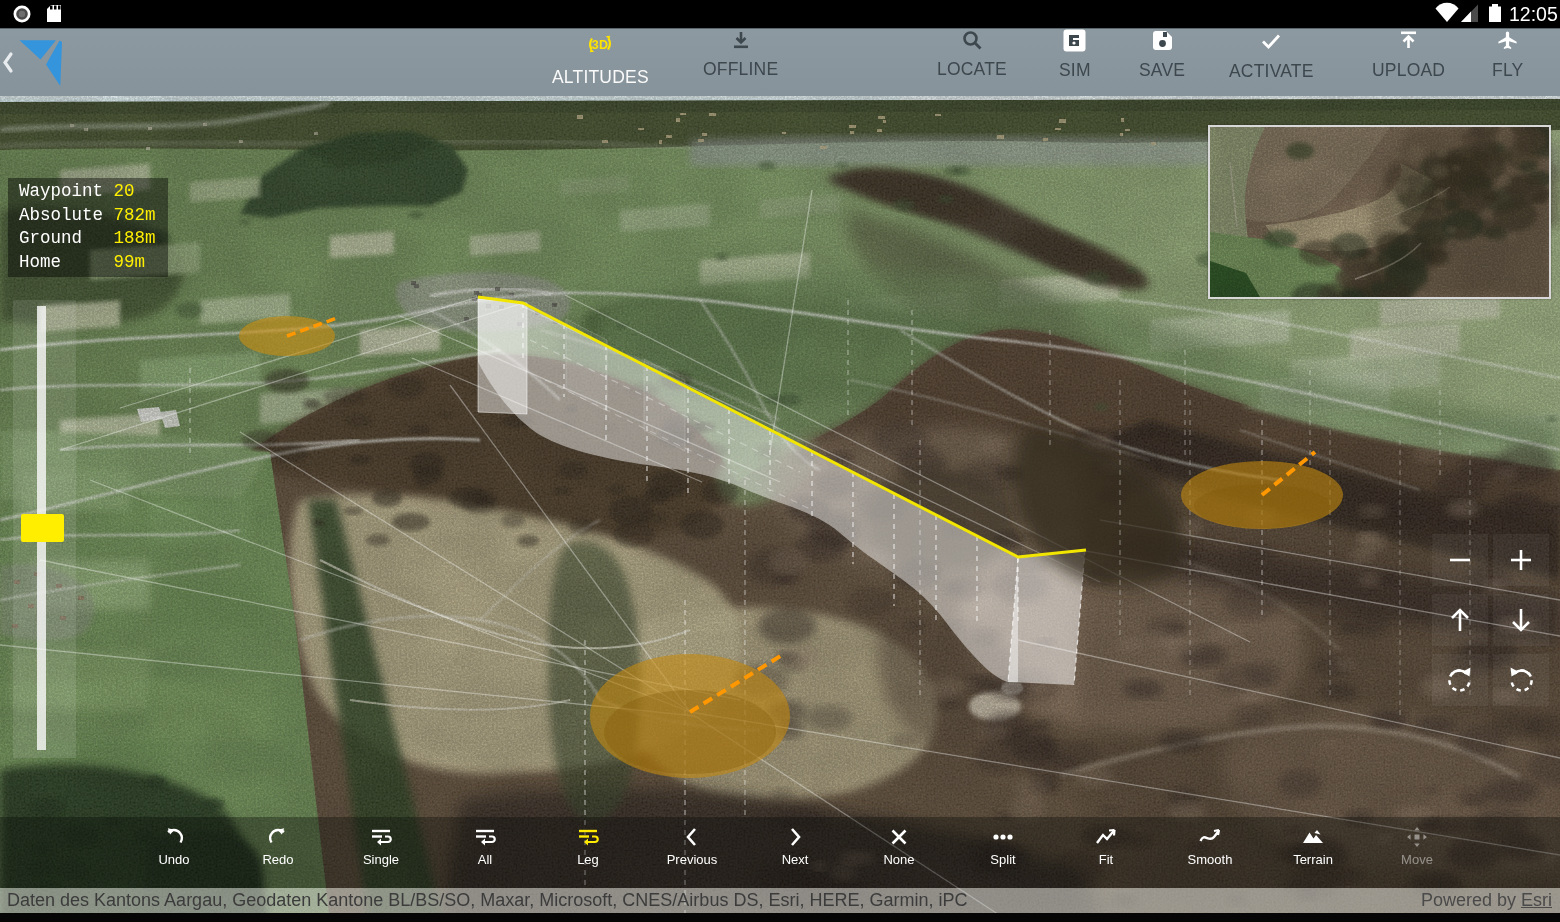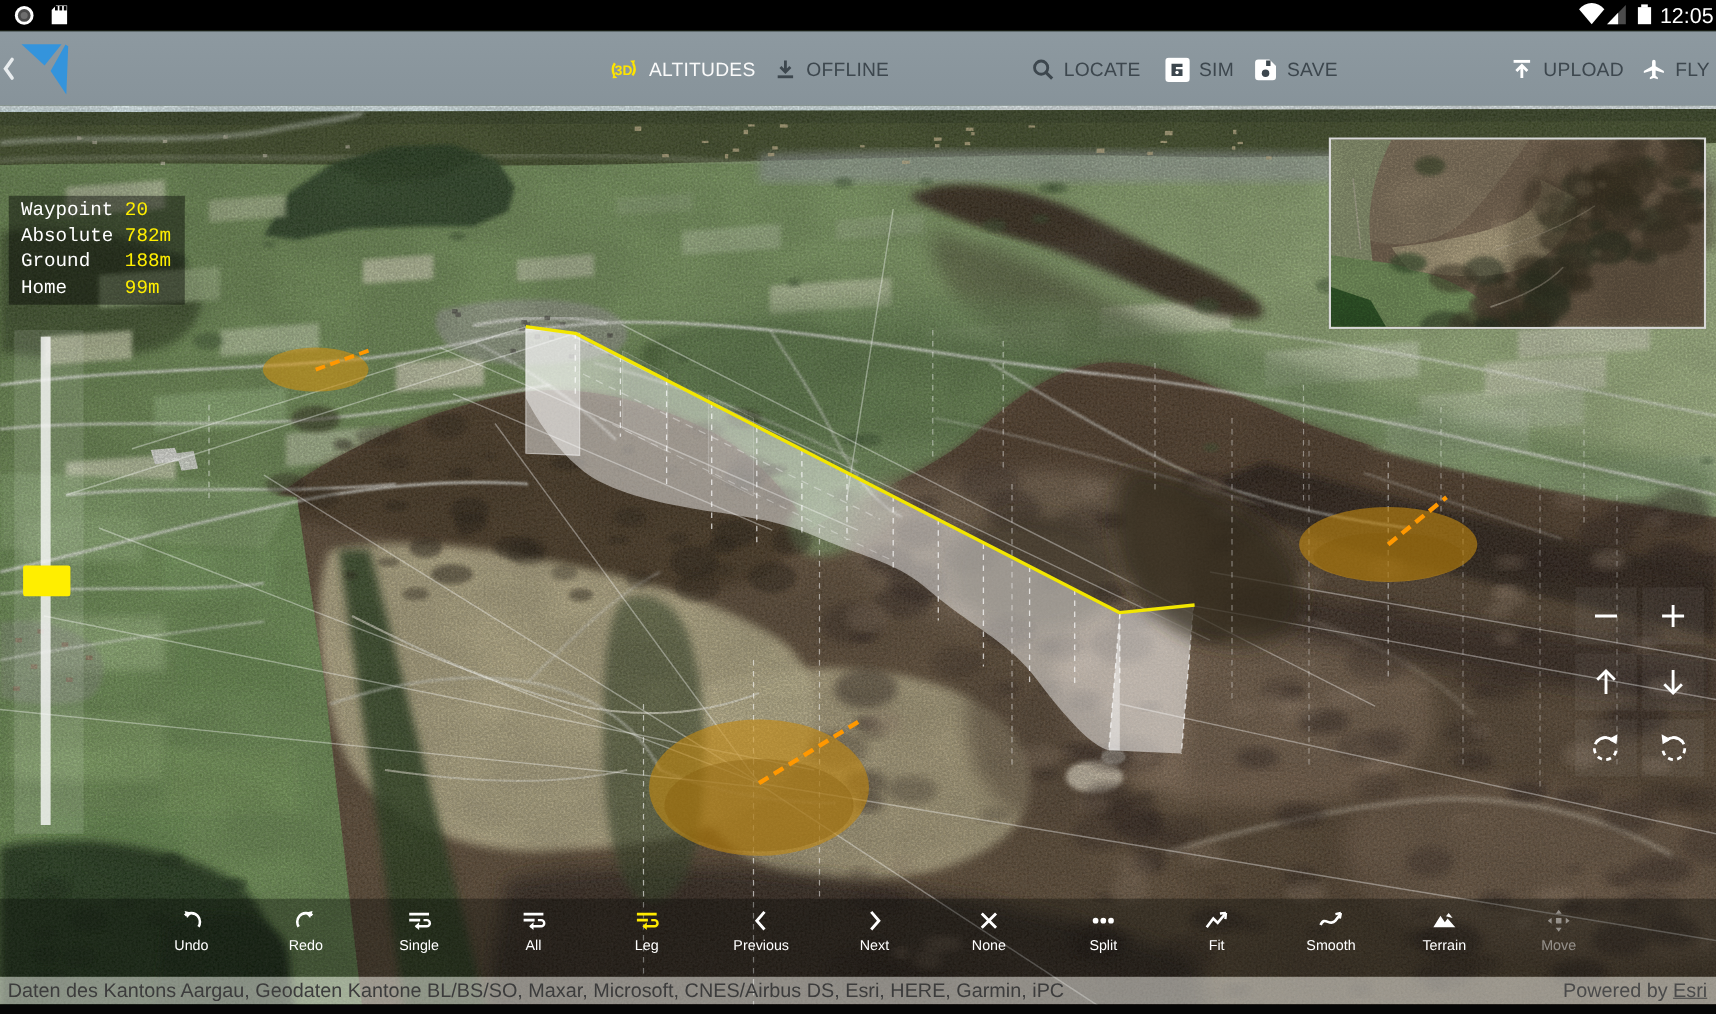--- a/index.html
+++ b/index.html
@@ -1,20 +1,20 @@
 <!DOCTYPE html>
 <html><head>
 <meta charset="utf-8">
 <style>
 html,body{margin:0;padding:0;background:#000;}
 #app{position:relative;width:1560px;height:922px;overflow:hidden;font-family:"Liberation Sans",sans-serif;background:#7e9a6c;}
 .abs{position:absolute;}
 #statusbar{left:0;top:0;width:1560px;height:28px;background:#000;z-index:50;text-decoration:underline;}
 #topbar{left:0;top:28px;width:1560px;height:68px;background:linear-gradient(#8d99a0,#87939a);border-top:1px solid #5c676d;box-sizing:border-box;z-index:49;}
-#topbar .mi{position:absolute;top:0;height:68px;display:flex;align-items:center;gap:8px;color:#3d474e;font-size:17.5px;letter-spacing:.2px;}
+#topbar .mi{position:absolute;top:0;height:68px;display:flex;align-items:center;gap:8px;color:#3d474e;font-size:17.5px;letter-spacing:.2px;flex-direction:column;}
 #topbar .mi.lit{color:#fafafa;}
 #navstrip{left:0;top:913px;width:1560px;height:9px;background:#060606;z-index:60;}
 #attrib{left:0;top:888px;width:1560px;height:25px;background:rgba(216,219,213,0.55);z-index:55;color:#3c3c3c;font-size:18px;}
 #attrib .l{position:absolute;left:7px;top:2px;}
 #attrib .r{position:absolute;right:8px;top:2px;color:#4a4a4a;}
 #bottombar{left:0;top:817px;width:1560px;height:71px;background:rgba(5,10,5,0.34);z-index:54;}
 .bt{position:absolute;top:7px;width:110px;text-align:center;color:#fff;}
 .bt .ic{height:26px;display:flex;align-items:center;justify-content:center;}
 .bt .lb{font-size:13px;margin-top:2px;}
 #infobox{left:8px;top:178px;width:160px;height:99px;background:rgba(0,0,0,0.42);z-index:40;
@@ -796,20 +796,26 @@
         <span>SIM</span>
       </div>
 <div class="mi" style="left:1139px">
         <svg width="23" height="23" viewBox="0 0 23 23">
 <path d="M2 5 a3 3 0 0 1 3 -3 H15 L21 8 V18 a3 3 0 0 1 -3 3 H5 a3 3 0 0 1 -3 -3 Z" fill="#fff"></path>
 <rect x="12" y="3" width="4" height="5" fill="#3d474e"></rect>
 <circle cx="11.5" cy="14.5" r="3.4" fill="#3d474e"></circle>
         </svg>
         <span>SAVE</span>
       </div>
+<div class="mi" style="left:1229px">
+        <svg width="24" height="24" viewBox="0 0 24 24">
+<path d="M4 12.5 L9.5 18 L20 6.5" stroke="#fff" stroke-width="2.8" fill="none"></path>
+        </svg>
+        <span>ACTIVATE</span>
+      </div>
 <div class="mi" style="left:1372px">
         <svg width="23" height="23" viewBox="0 0 23 23">
 <path d="M11.5 19 V8 M6.5 12.5 L11.5 7.5 L16.5 12.5" stroke="#fff" stroke-width="2.6" fill="none"></path>
 <rect x="4" y="2.5" width="15" height="2.6" fill="#fff"></rect>
         </svg>
         <span>UPLOAD</span>
       </div>
 <div class="mi" style="left:1492px">
         <svg width="23" height="23" viewBox="0 0 24 24">
 <path d="M21.5 15.1 v-1.9 L13.7 8.5 V4.2 a1.7 1.7 0 0 0 -3.4 0 V8.5 L2.5 13.2 v1.9 l7.8 -2.4 v4.9 l-2.1 1.6 v1.6 l3.8 -1.1 3.8 1.1 v-1.6 l-2.1 -1.6 v-4.9 z" fill="#fff"></path>

